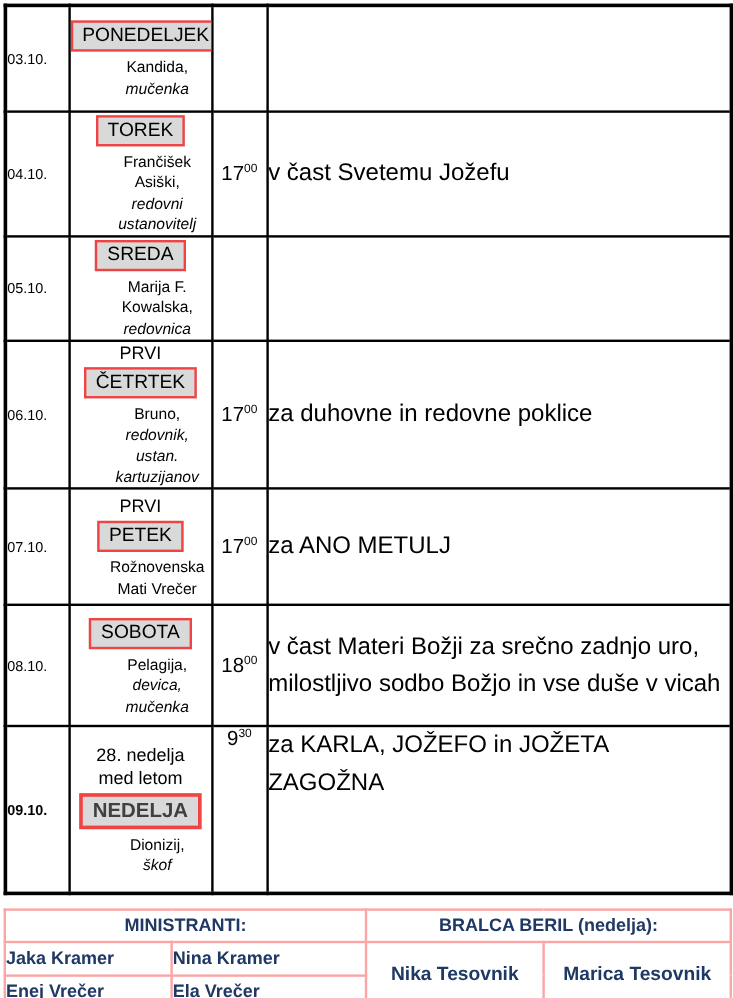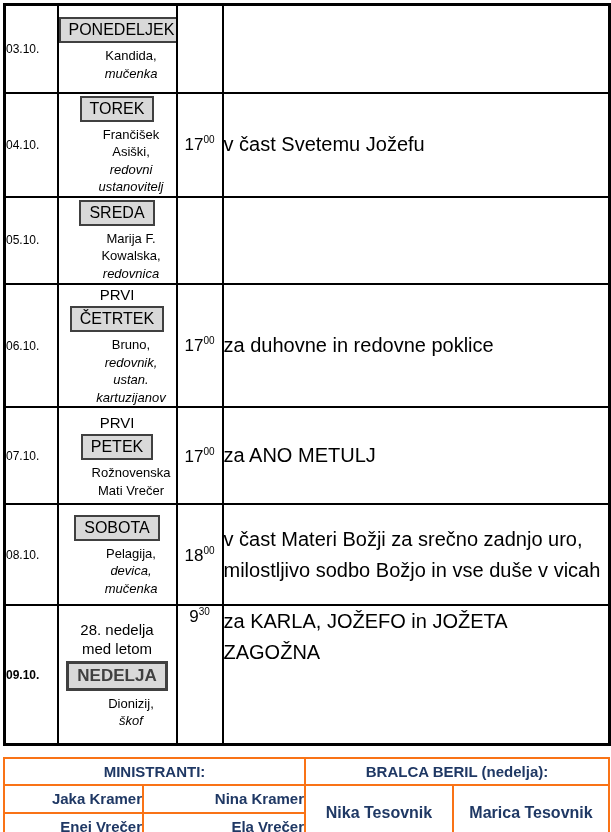--- a/index.html
+++ b/index.html
@@ -23,44 +23,44 @@
   }
 
   td.date { text-align: left; font-size: 12px; vertical-align: middle; }
   td.date.bold { font-weight: bold; }
 
   td.daycell { text-align: center; vertical-align: middle; }
   .pre-line { font-size: 15px; line-height: 1.3; }
   .day-box {
     display: inline-block;
     background: #d9d9d9;
-    border: 2px solid #404040;
+    border: 2px solid #ef4444;
     padding: 2px 8px;
     font-size: 16px;
     margin: 2px 0 4px 0;
   }
   .day-box.red {
     color: #404040;
     font-weight: bold;
     border-width: 3px;
     font-size: 17px;
   }
   .saint-line { font-size: 13px; line-height: 1.35; margin-left: 28px; }
   .it { font-style: italic; }
 
   td.time { text-align: center; vertical-align: middle; font-size: 17px; }
   td.time sup { font-size: 10px; vertical-align: super; letter-spacing: 0; }
   td.mass { vertical-align: middle; font-size: 20px; padding-left: 9px; line-height: 1.55; }
   td.top { vertical-align: top; padding-top: 27px; }
 
   
   table.foot { width: 605px; border: 2px solid #000; margin-top: 11px; color: #1f3864; font-weight: bold; }
-  table.foot td { border: 2px solid #f97316; padding: 0; }
+  table.foot td { border: 2px solid #fca5a5; padding: 0; }
   tr.foot-hdr td { height: 25px; text-align: center; font-size: 15px; }
-  td.nm { height: 26px; font-size: 15px; padding-left: 7px; text-align: right; }
+  td.nm { height: 26px; font-size: 15px; padding-left: 7px; }
   td.reader { text-align: center; vertical-align: middle; font-size: 16px; }
 </style>
 </head>
 <body>
 
 <table class="main">
   <colgroup>
       <col style="width:53px">
       <col style="width:119px">
       <col style="width:46px">

